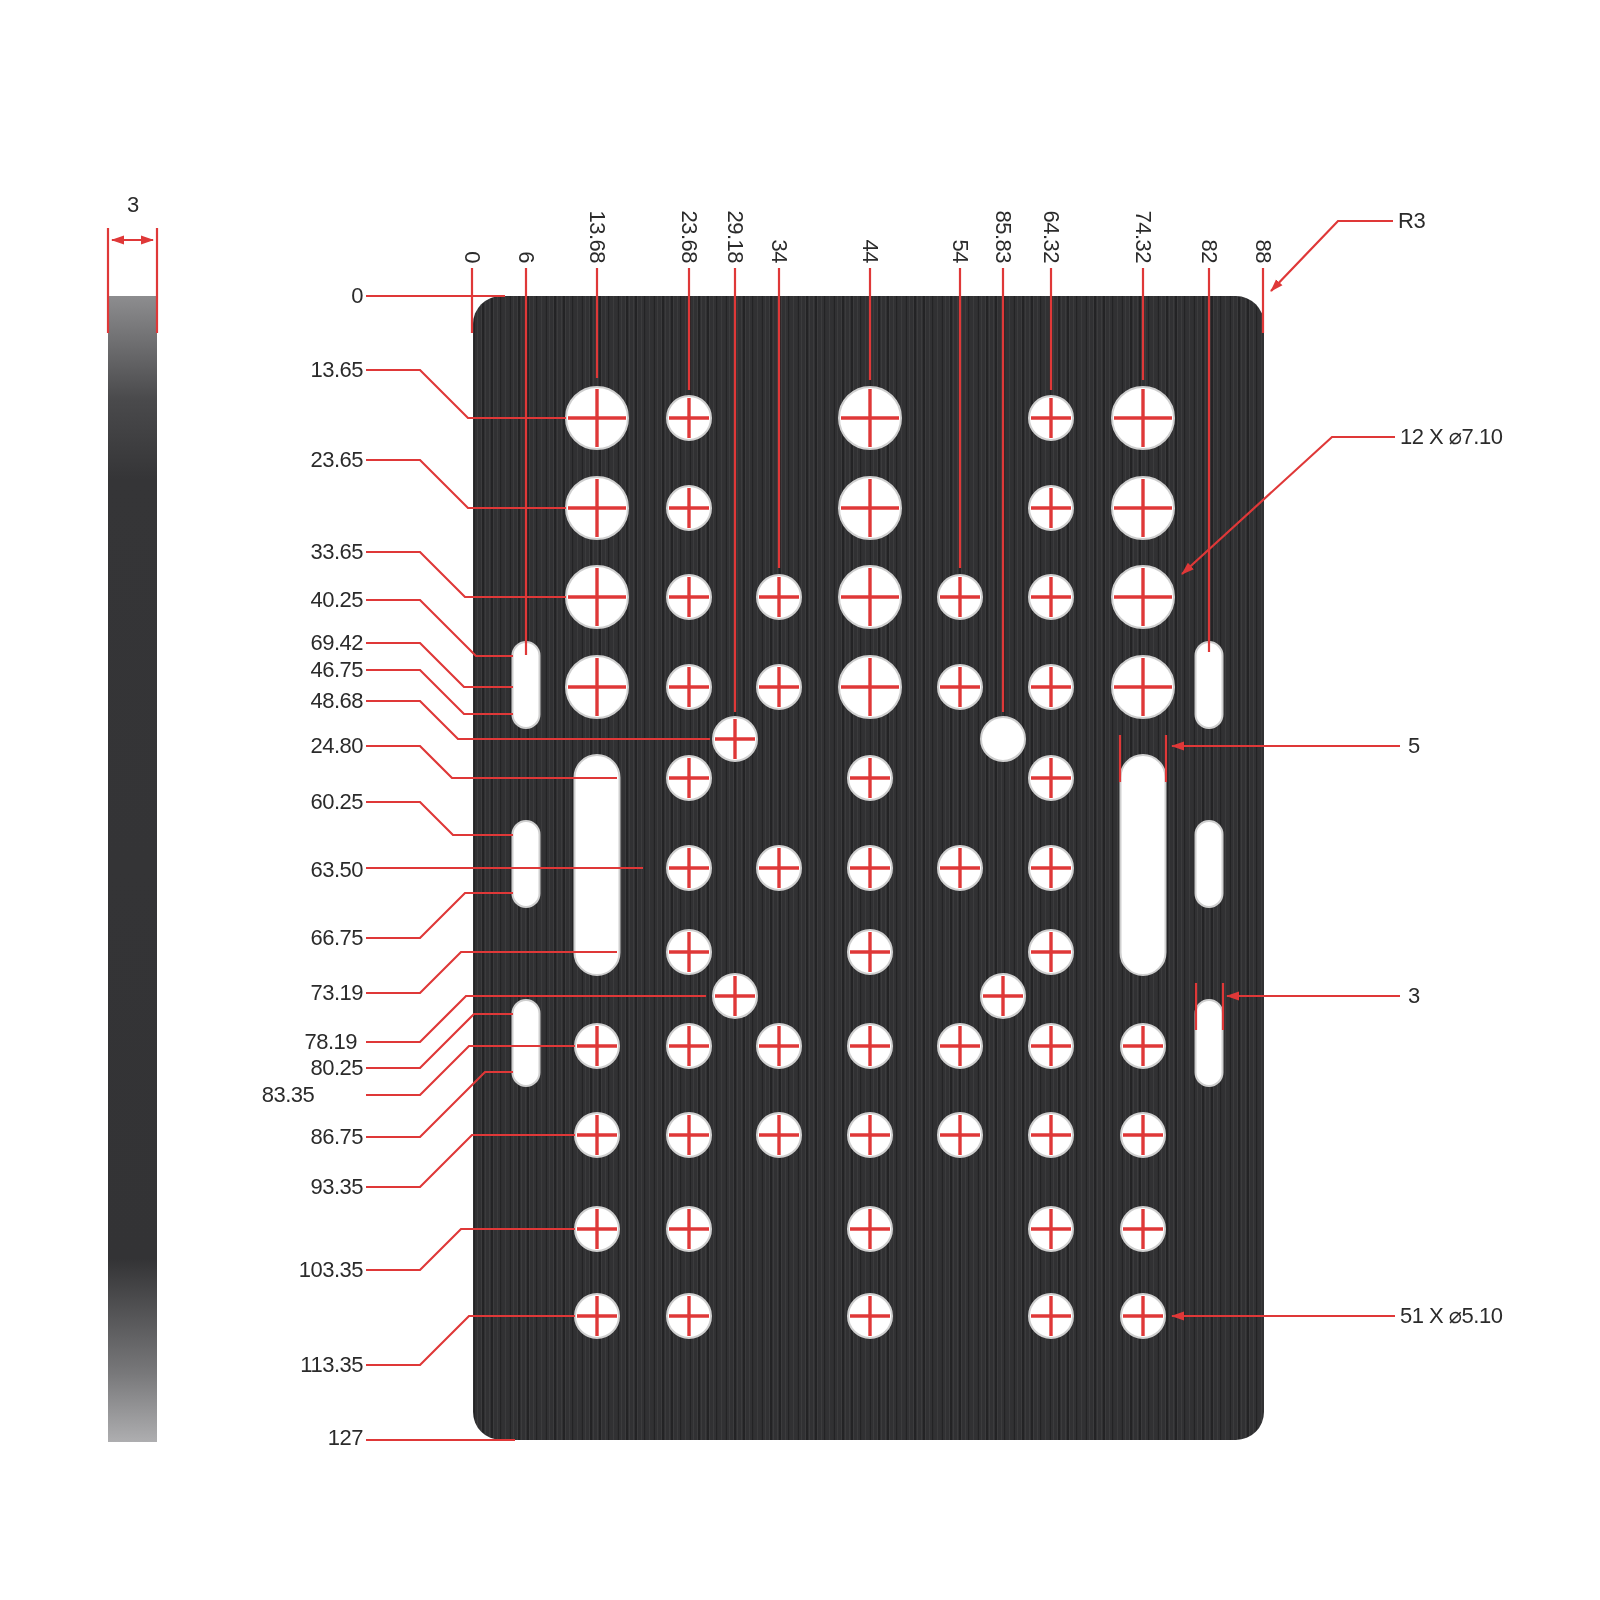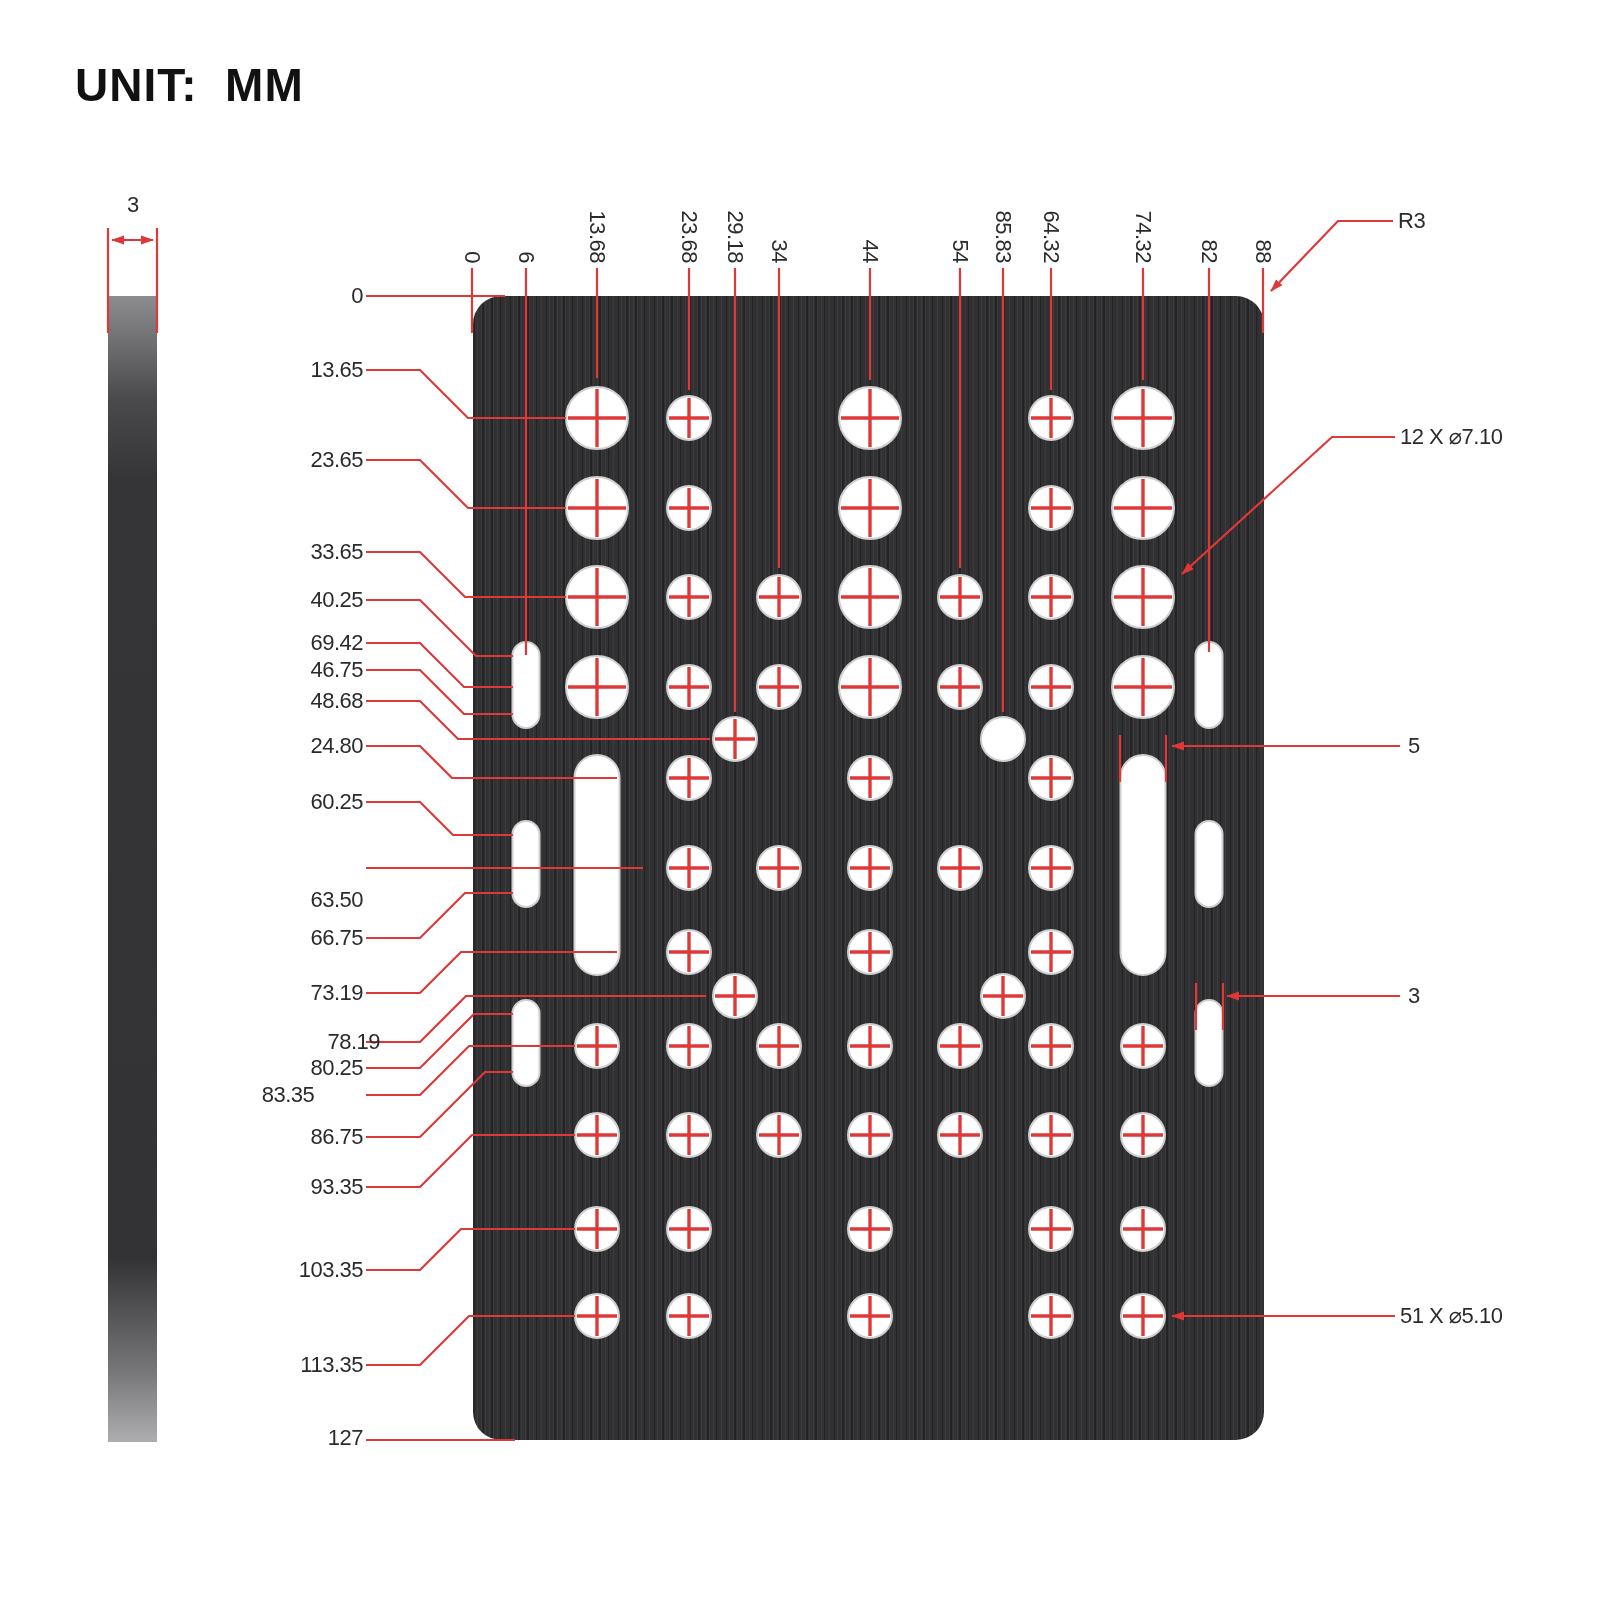--- a/index.html
+++ b/index.html
@@ -18,21 +18,20 @@
   .tl{width:95px;height:26px;text-align:right;transform-origin:0 0;transform:rotate(90deg);}
   .ll{width:150px;text-align:right;}
   .rl{text-align:left;}
   #title{position:absolute;color:#111;font-size:46px;font-weight:bold;letter-spacing:1px;white-space:pre;}
   #side-dim-label{position:absolute;color:#2b2b2b;font-size:22px;width:30px;text-align:center;}
 </style>
 </head>
 <body>
 
 <div id="canvas">
-  <div id="title" style="left: 75px; top: 58px;">UNIT:  MM</div>
   <div id="sidebar" style="left: 108px; top: 296px; width: 49px; height: 1146px;"></div>
   <div id="side-dim-label" style="left: 118px; top: 192px;">3</div>
   <div id="plate" style="left: 473px; top: 296px; width: 791px; height: 1144px;"></div>
   <svg id="dsvg" width="1600" height="1600" viewBox="0 0 1600 1600">
     <defs>
       <marker id="arr" markerWidth="13" markerHeight="10" refX="12" refY="5" orient="auto-start-reverse" markerUnits="userSpaceOnUse">
         <path d="M13,5 L0,0.6 L0,9.4 Z" fill="#df3838"></path>
       </marker>
     </defs>
     <g id="g-white">
@@ -298,24 +297,24 @@
       <div class="lbl ll" style="left: 213px; top: 283px;">0</div>
       <div class="lbl ll" style="left: 213px; top: 357px;">13.65</div>
       <div class="lbl ll" style="left: 213px; top: 447px;">23.65</div>
       <div class="lbl ll" style="left: 213px; top: 539px;">33.65</div>
       <div class="lbl ll" style="left: 213px; top: 587px;">40.25</div>
       <div class="lbl ll" style="left: 213px; top: 630px;">69.42</div>
       <div class="lbl ll" style="left: 213px; top: 657px;">46.75</div>
       <div class="lbl ll" style="left: 213px; top: 688px;">48.68</div>
       <div class="lbl ll" style="left: 213px; top: 733px;">24.80</div>
       <div class="lbl ll" style="left: 213px; top: 789px;">60.25</div>
-      <div class="lbl ll" style="left: 213px; top: 887px; text-align: right;">63.50</div>
+      <div class="lbl ll" style="left: 213px; top: 857px; text-align: right;">63.50</div>
       <div class="lbl ll" style="left: 213px; top: 925px;">66.75</div>
       <div class="lbl ll" style="left: 213px; top: 980px;">73.19</div>
-      <div class="lbl ll" style="left: 230px; top: 1029px; text-align: right;">78.19</div>
+      <div class="lbl ll" style="left: 207px; top: 1029px; text-align: right;">78.19</div>
       <div class="lbl ll" style="left: 213px; top: 1055px;">80.25</div>
       <div class="lbl ll" style="left: 213px; top: 1082px; text-align: center;">83.35</div>
       <div class="lbl ll" style="left: 213px; top: 1124px;">86.75</div>
       <div class="lbl ll" style="left: 213px; top: 1174px;">93.35</div>
       <div class="lbl ll" style="left: 213px; top: 1257px;">103.35</div>
       <div class="lbl ll" style="left: 213px; top: 1352px;">113.35</div>
       <div class="lbl ll" style="left: 213px; top: 1425px;">127</div>
       <div class="lbl rl" style="left: 1398px; top: 208px;">R3</div>
       <div class="lbl rl" style="left: 1400px; top: 424px;">12 X ⌀7.10</div>
       <div class="lbl rl" style="left: 1408px; top: 733px;">5</div>

